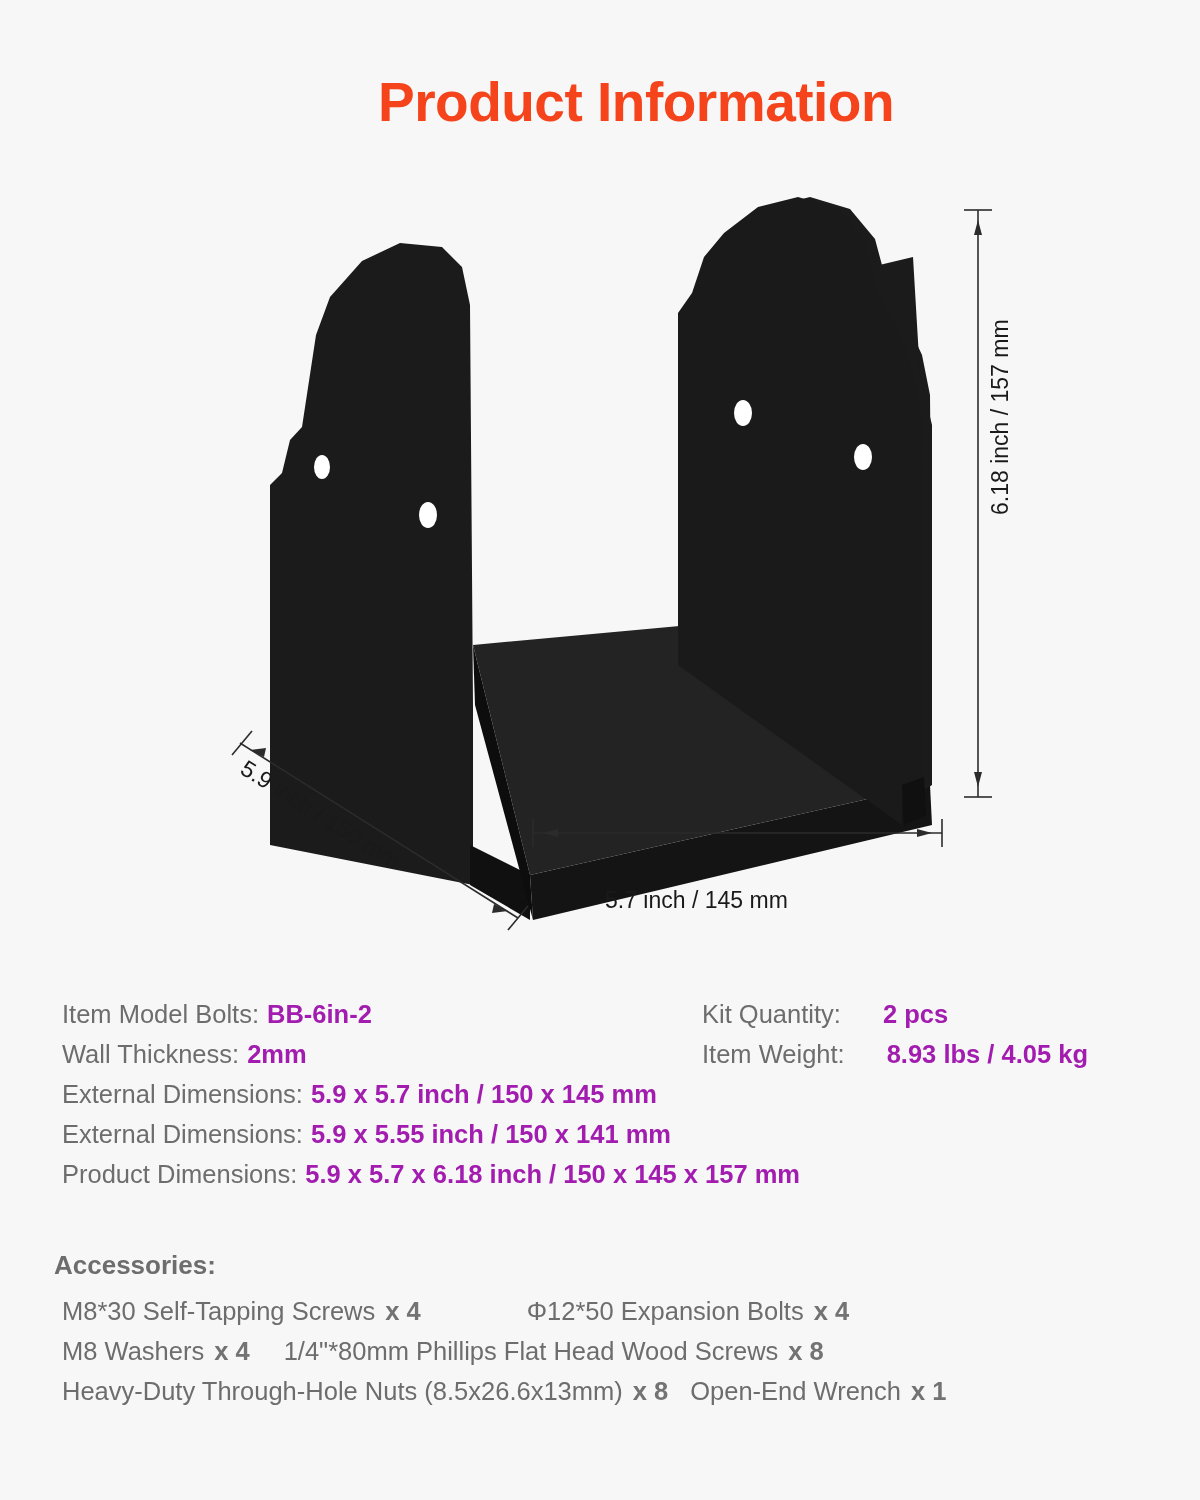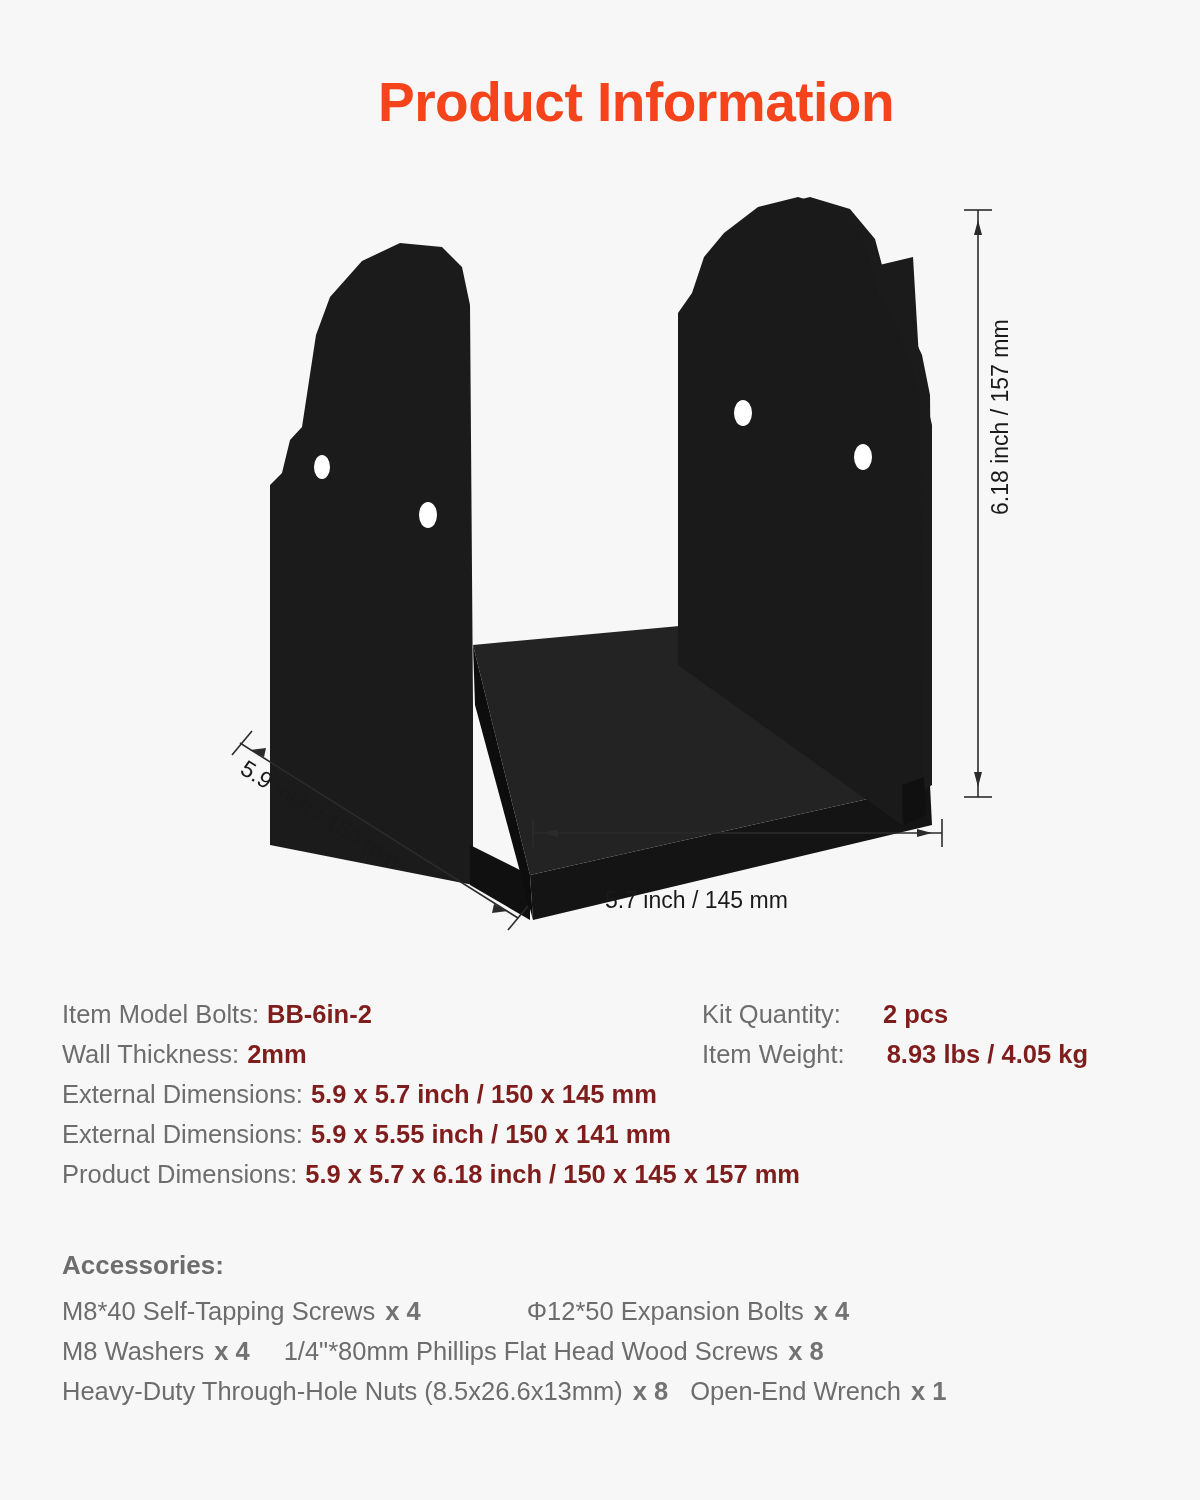--- a/index.html
+++ b/index.html
@@ -74,25 +74,25 @@
   }
   .spec-row {
     display: flex;
     align-items: baseline;
     margin-bottom: 11px;
     font-size: 25.5px;
   }
   .spec-left { width: 640px; display: flex; align-items: baseline; }
   .spec-right { display: flex; align-items: baseline; gap: 34px; }
   .lbl { color: #6d6d6d; }
-  .val { color: #7f1d1d; font-weight: bold; margin-left: 8px; }
+  .val { color: #a21caf; font-weight: bold; margin-left: 8px; }
 
   .acc-head {
     position: absolute;
-    left: 62px;
+    left: 54px;
     top: 1250px;
     font-size: 26px;
     font-weight: bold;
     color: #6d6d6d;
   }
   .acc {
     position: absolute;
     left: 62px;
     top: 1297px;
     width: 1100px;
@@ -202,21 +202,21 @@
     <div class="spec-row">
       <span class="lbl">Product Dimensions:</span>
       <span class="val">5.9 x 5.7 x 6.18 inch / 150 x 145 x 157 mm</span>
     </div>
   </div>
 
   <div class="acc-head">Accessories:</div>
 
   <div class="acc">
     <div class="acc-row">
-      <span class="acc-item">M8*40 Self-Tapping Screws</span>
+      <span class="acc-item">M8*30 Self-Tapping Screws</span>
       <span class="acc-qty">x 4</span>
       <span class="acc-item gap-a">Φ12*50 Expansion Bolts</span>
       <span class="acc-qty">x 4</span>
     </div>
     <div class="acc-row">
       <span class="acc-item">M8 Washers</span>
       <span class="acc-qty">x 4</span>
       <span class="acc-item gap-b">1/4"*80mm Phillips Flat Head Wood Screws</span>
       <span class="acc-qty">x 8</span>
     </div>

